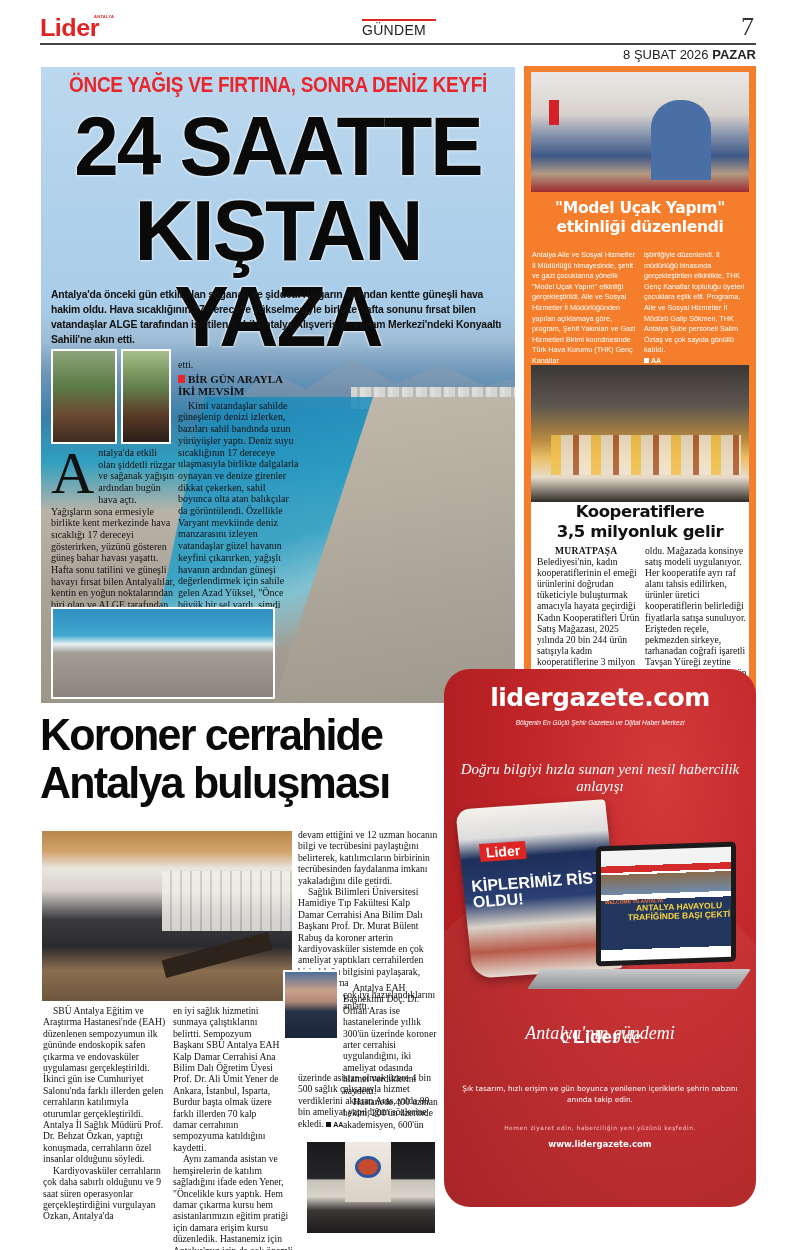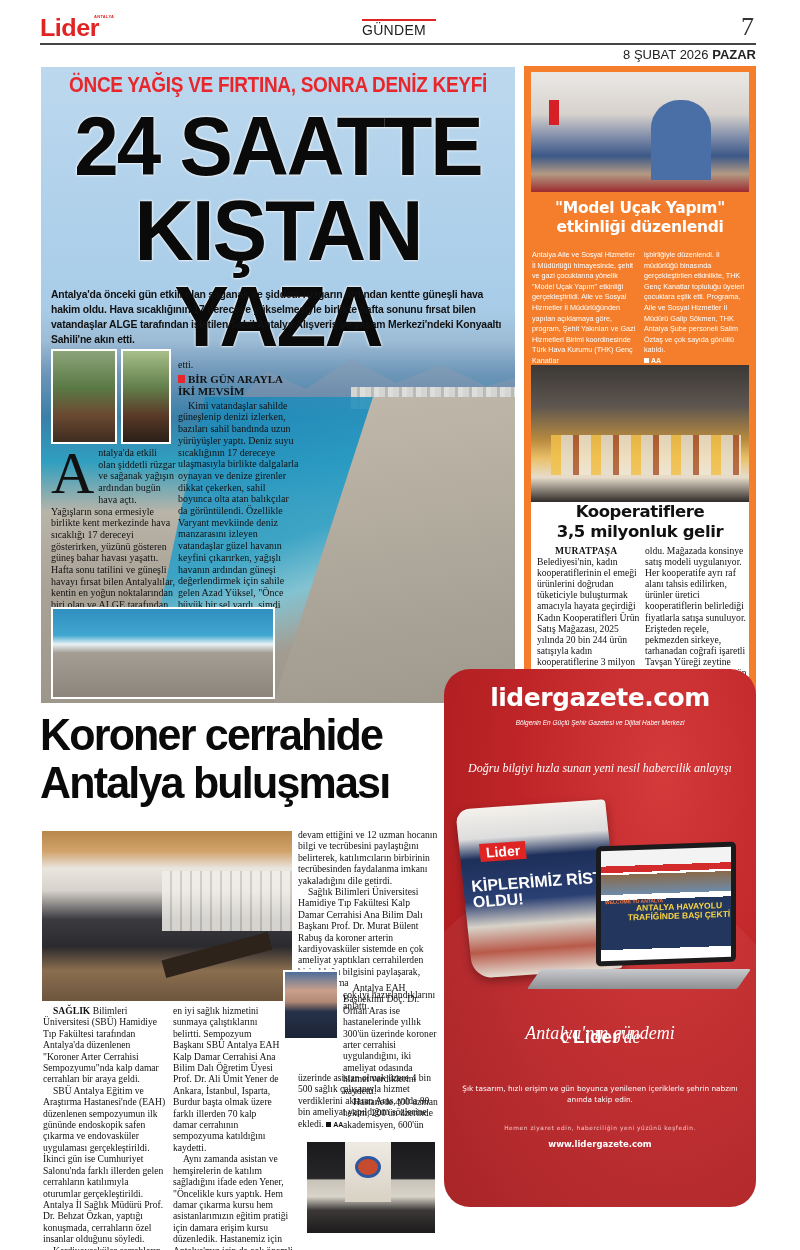--- a/index.html
+++ b/index.html
@@ -81,21 +81,21 @@
   .kc2 { left: 173px; top: 1005px; width: 128px; }
   .kc3 { left: 298px; top: 829px; width: 140px; }
   .kc3b { left: 343px; top: 982px; width: 95px; }
   .kc3c { left: 298px; top: 1072px; width: 140px; }
 
   
   .ad { position: absolute; left: 444px; top: 669px; width: 312px; height: 538px; background: radial-gradient(ellipse at 70% 20%, #d43a3a 0%, #c02528 45%, #a31a1d 100%); overflow: hidden; border-radius: 26px; }
   .ad .swoosh { position: absolute; left: -60px; top: 200px; width: 420px; height: 420px; border-radius: 50%; background: rgba(255,255,255,0.05); }
   .ad .brand { position: absolute; left: 0; top: 14px; width: 100%; text-align: center; font-family: "DejaVu Sans", sans-serif; font-size: 25px; font-weight: 700; color: #fff; letter-spacing: -0.5px; }
   .ad .tag { position: absolute; left: 0; top: 50px; width: 100%; text-align: center; font-family: "Liberation Sans", sans-serif; font-style: italic; font-size: 6.5px; color: #fff; }
-  .ad .slogan { position: absolute; left: 0; top: 92px; width: 100%; text-align: center; font-family: "Liberation Serif", serif; font-style: italic; font-size: 12px; color: #fff; }
+  .ad .slogan { position: absolute; left: 0; top: 92px; width: 100%; text-align: center; font-family: "Liberation Serif", serif; font-style: italic; font-size: 15px; color: #fff; }
   .ad .paper { position: absolute; left: 20px; top: 135px; width: 150px; height: 170px; background: linear-gradient(180deg, #f4f1ec 0%, #ddd 18%, #1d2f5a 30%, #2a3f73 55%, #d8d2c8 70%, #b85a4a 85%, #e4ddd3 100%); transform: rotate(-6deg) skewY(2deg); border-radius: 14px 4px 4px 20px; box-shadow: 0 4px 10px rgba(0,0,0,0.35); }
   .ad .paper .plogo { position: absolute; left: 20px; top: 36px; padding: 1px 6px; background: #e02424; color: #fff; font-family: "Liberation Sans", sans-serif; font-weight: 900; font-size: 14px; }
   .ad .paper .phead { position: absolute; left: 8px; top: 70px; font-family: "Liberation Sans", sans-serif; font-weight: 900; font-size: 16px; line-height: 16px; color: #fff; }
   .ad .laptop-screen { position: absolute; left: 152px; top: 175px; width: 140px; height: 120px; background: #1b1b1d; border-radius: 5px; padding: 5px; transform: skewY(-2deg); }
   .ad .laptop-screen .scr { width: 100%; height: 100%; background: linear-gradient(180deg, #f3f3f3 0%, #f3f3f3 14%, #d32b2b 14%, #d32b2b 20%, #fff 20%, #fff 22%, #8a6a4a 22%, #6d8aa8 40%, #fff 40%, #fff 45%, #22365e 45%, #23365e 90%, #fff 90%); position: relative; overflow: hidden; }
   .ad .laptop-screen .scr .news { position: absolute; left: 26px; top: 54px; font-family: "Liberation Sans", sans-serif; font-weight: 900; font-size: 8.5px; line-height: 9px; color: #f7d443; text-align: center; }
   .ad .laptop-screen .scr .wel { position: absolute; left: 4px; top: 48px; font-family: "Liberation Sans", sans-serif; font-weight: 900; font-size: 5px; color: #ff7a3a; }
   .ad .laptop-base { position: absolute; left: 90px; top: 300px; width: 210px; height: 20px; background: linear-gradient(180deg, #c9cacd, #8d8f93); transform: skewX(-35deg); border-radius: 2px; }
   .ad .slogan2 { position: absolute; left: 0; top: 334px; width: 100%; text-align: center; font-family: "Liberation Serif", serif; font-style: italic; font-size: 18px; color: #fff; margin-top: 20px; }
   .ad .lider-de { position: absolute; left: 0; top: 357px; width: 100%; text-align: center; color: #fff; }
@@ -180,21 +180,20 @@
 <h1 class="koroner-title">
   <span>Koroner cerrahide</span><br>
   <span>Antalya buluşması</span>
 </h1>
 <div class="ph-hall">
   <div class="seats"></div>
   <div class="table"></div>
 </div>
 
 <div class="kc kc1">
-  <span class="ind"><span class="lead">SAĞLIK</span><span> Bilimleri Üniversitesi (SBÜ) Hamidiye Tıp Fakültesi tarafından Antalya'da düzenlenen "Koroner Arter Cerrahisi Sempozyumu"nda kalp damar cerrahları bir araya geldi.</span></span>
   <span class="ind">SBÜ Antalya Eğitim ve Araştırma Hastanesi'nde (EAH) düzenlenen sempozyumun ilk gününde endoskopik safen çıkarma ve endovasküler uygulaması gerçekleştirildi. İkinci gün ise Cumhuriyet Salonu'nda farklı illerden gelen cerrahların katılımıyla oturumlar gerçekleştirildi. Antalya İl Sağlık Müdürü Prof. Dr. Behzat Özkan, yaptığı konuşmada, cerrahların özel insanlar olduğunu söyledi.</span>
   <span class="ind">Kardiyovasküler cerrahların çok daha sabırlı olduğunu ve 9 saat süren operasyonlar gerçekleştirdiğini vurgulayan Özkan, Antalya'da</span>
 </div>
 <div class="kc kc2">
   <span style="display:block;width:108px">en iyi sağlık hizmetini sunmaya çalıştıklarını belirtti. Sempozyum Başkanı SBÜ Antalya EAH Kalp Damar Cerrahisi Ana Bilim Dalı Öğretim Üyesi Prof. Dr. Ali Ümit Yener de Ankara, İstanbul, Isparta, Burdur başta olmak üzere farklı illerden 70 kalp damar cerrahının sempozyuma katıldığını kaydetti.</span>
   <span class="ind">Aynı zamanda asistan ve hemşirelerin de katılım sağladığını ifade eden Yener, "Öncelikle kurs yaptık. Hem damar çıkarma kursu hem asistanlarımızın eğitim pratiği için damara erişim kursu düzenledik. Hastanemiz için Antalya'mız için de çok önemli bir kurs. Çünkü sadece İstanbul'da yapılan kursları biz sempozyumla Antalya'mıza getirdik." diye konuştu.</span>
 
 </div>
 <div class="kc kc3">
   <span style="display:block">devam ettiğini ve 12 uzman hocanın bilgi ve tecrübesini paylaştığını belirterek, katılımcıların birbirinin tecrübesinden faydalanma imkanı yakaladığını dile getirdi.</span>

